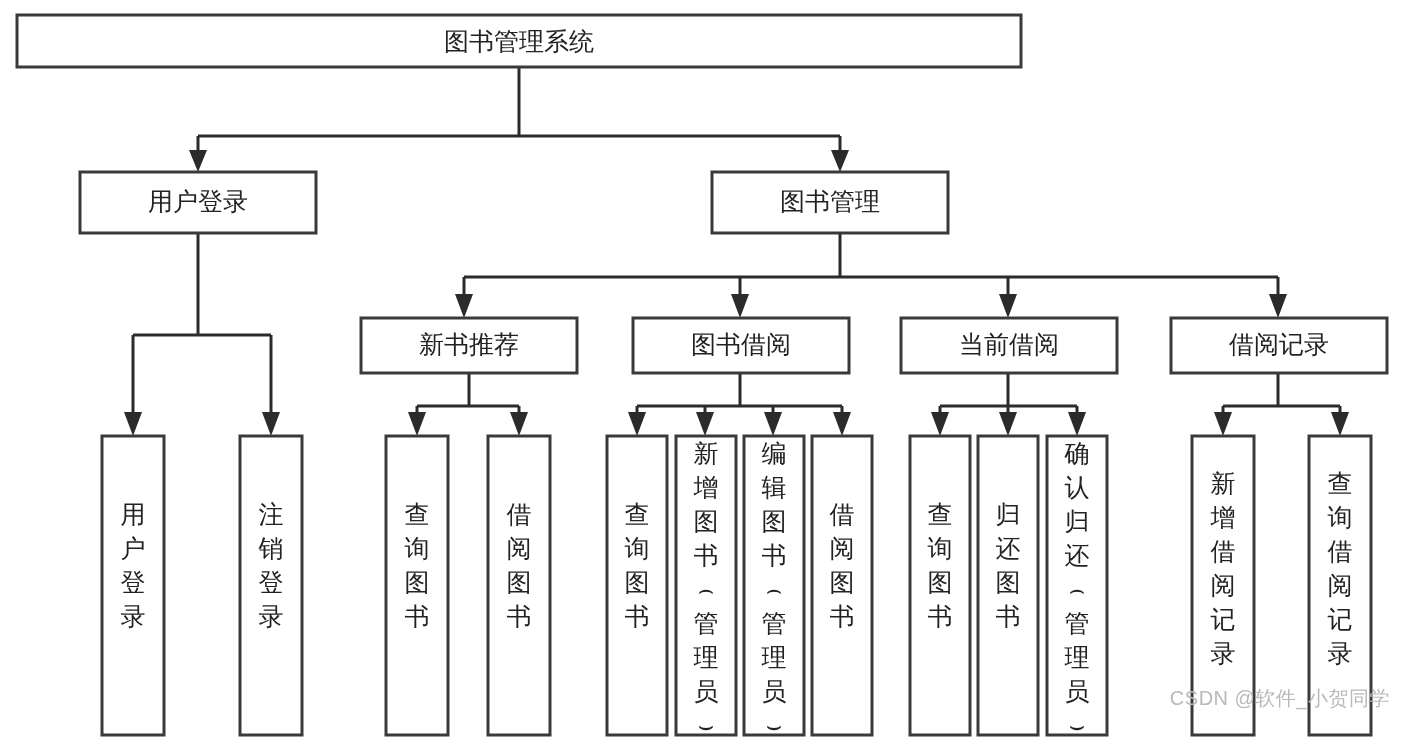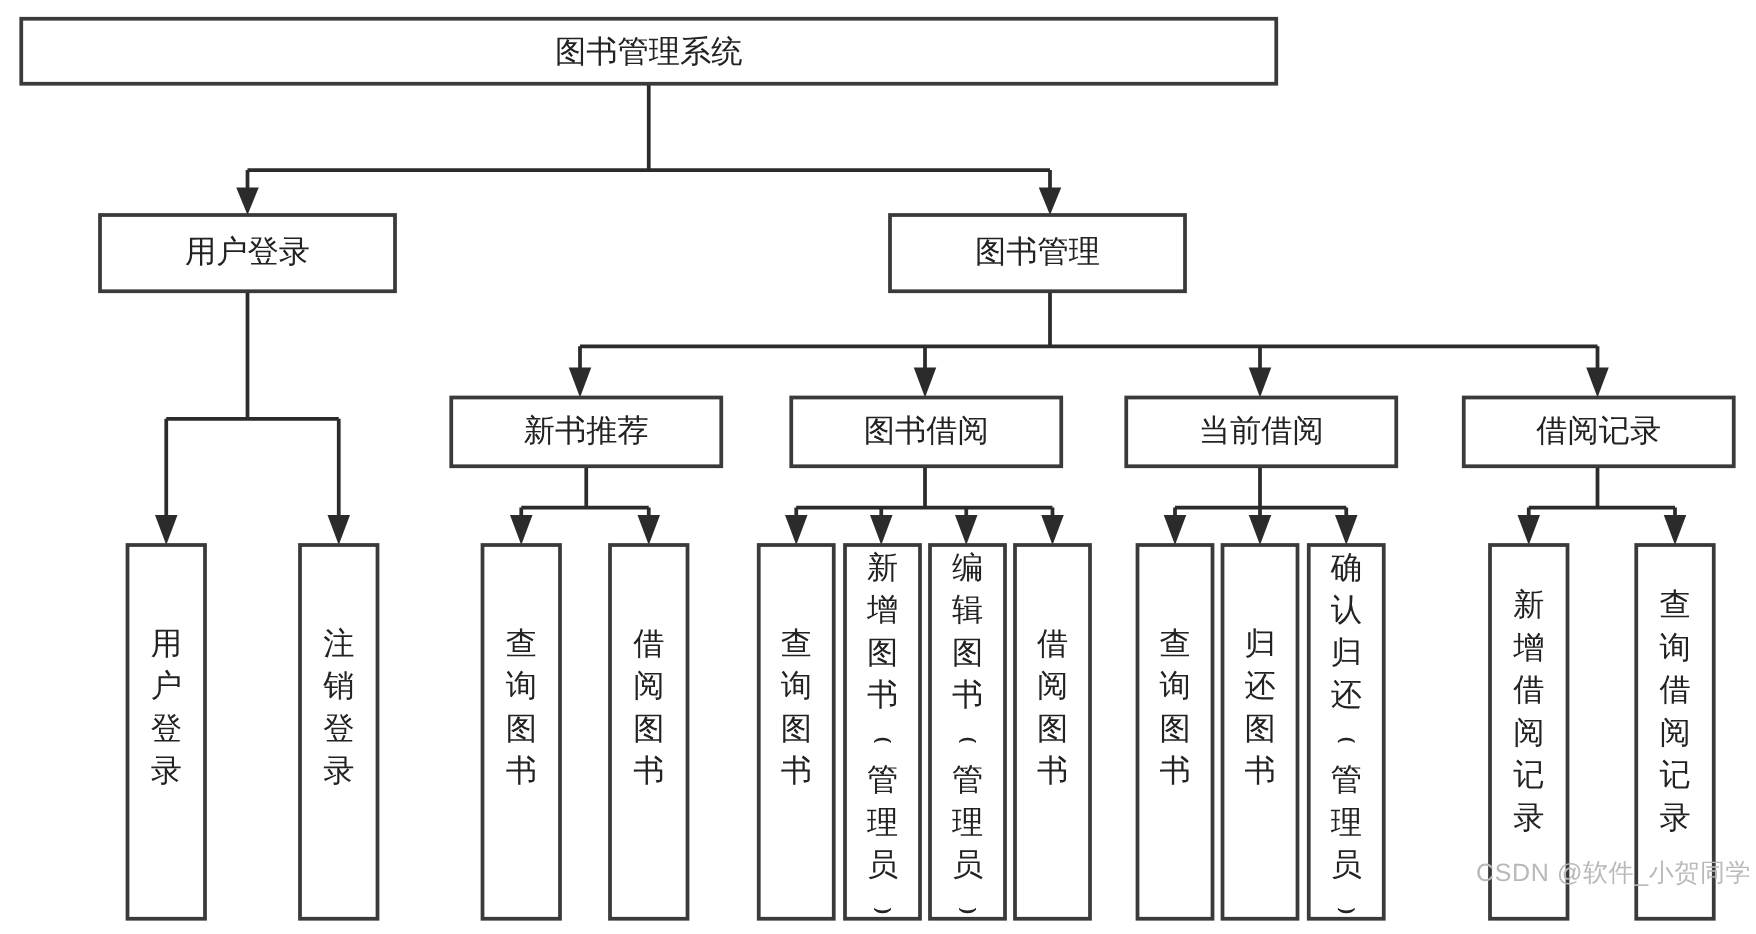--- a/index.html
+++ b/index.html
@@ -50,21 +50,21 @@
     dominant-baseline: middle;
   }
   .node-label-v {
     font-family: "Liberation Sans", "DejaVu Sans", sans-serif;
     font-size: 25px;
     fill: #222222;
     text-anchor: middle;
   }
   .watermark-text {
     position: absolute;
-    right: 4px;
+    right: 15px;
     bottom: 6px;
     font-family: "Liberation Sans", "DejaVu Sans", sans-serif;
     font-size: 20px;
     color: #b9b9b9;
     letter-spacing: 0.5px;
     white-space: nowrap;
     user-select: none;
   }
 </style>
 </head>

